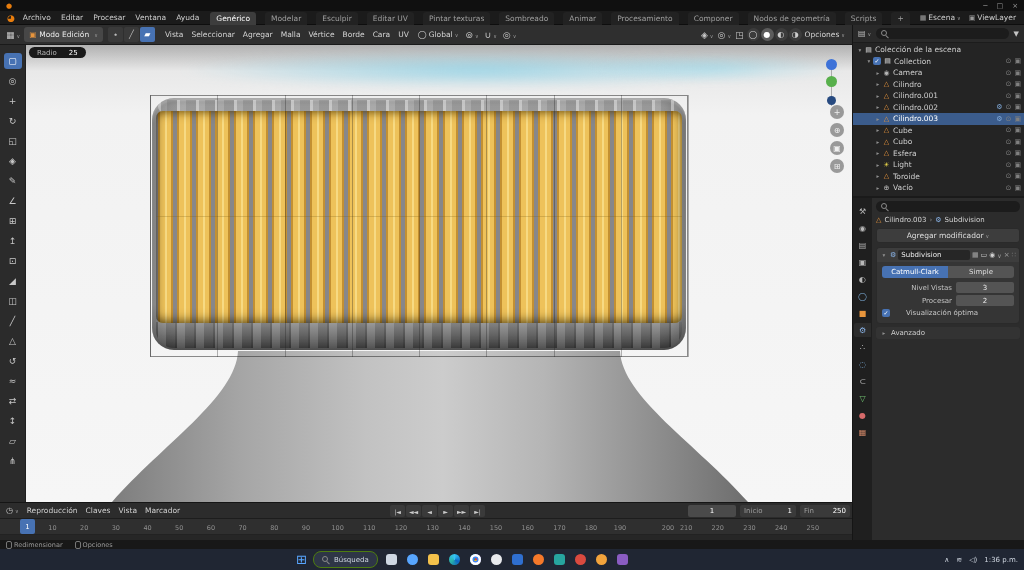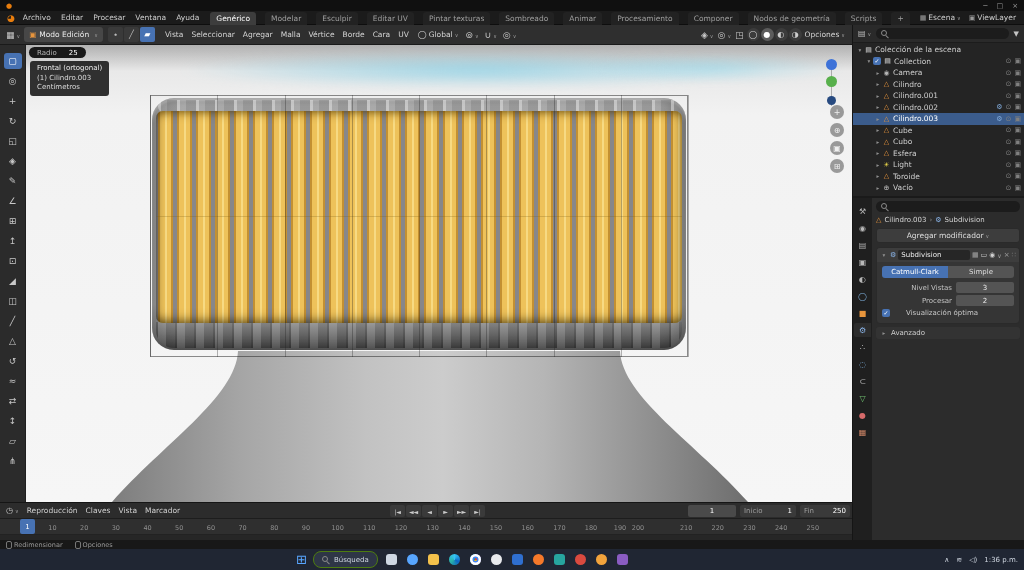--- a/index.html
+++ b/index.html
@@ -314,25 +314,20 @@
       <div class="abs cage-line" style="left: 325.75px;"></div>
       <div class="abs cage-line" style="left: 393px;"></div>
       <div class="abs cage-line" style="left: 460.25px;"></div>
       <div class="abs cage-line" style="left: 527.5px;"></div>
       <div class="abs cage-line" style="left: 594.75px;"></div>
       <div class="abs cage-line" style="left: 662px;"></div>
       <div class="abs" id="radiopill">
       <span class="rl">Radio</span>
       <span class="rv">25</span>
     </div>
-    <div class="abs" id="infobox">
-      <div class="l1">Frontal (ortogonal)</div>
-      <div>(1) Cilindro.003</div>
-      <div>Centímetros</div>
-    </div>
 
     <div class="abs" id="gizmo">
       <div style="position:absolute;left:19px;top:5px;width:1px;height:42px;background:rgba(110,110,110,.5);"></div>
       <span style="position:absolute;left:14px;top:0;width:11px;height:11px;border-radius:50%;background:#3d72d8;"></span>
       <span style="position:absolute;left:14px;top:17px;width:11px;height:11px;border-radius:50%;background:#58b04c;"></span>
       <span style="position:absolute;left:15px;top:37px;width:9px;height:9px;border-radius:50%;background:#274a80;"></span>
     </div>
     <div class="abs" id="navbtns">
       <span class="nav-btn">+</span>
       <span class="nav-btn">⊕</span>
@@ -584,21 +579,21 @@
         <span class="tick" style="left: 337.632px;">100</span>
         <span class="tick" style="left: 369.312px;">110</span>
         <span class="tick" style="left: 400.992px;">120</span>
         <span class="tick" style="left: 432.672px;">130</span>
         <span class="tick" style="left: 464.352px;">140</span>
         <span class="tick" style="left: 496.032px;">150</span>
         <span class="tick" style="left: 527.712px;">160</span>
         <span class="tick" style="left: 559.392px;">170</span>
         <span class="tick" style="left: 591.072px;">180</span>
         <span class="tick" style="left: 620px;">190</span>
-        <span class="tick" style="left: 638px;">200</span>
+        <span class="tick" style="left: 668px;">200</span>
         <span class="tick" style="left: 686.112px;">210</span>
         <span class="tick" style="left: 717.792px;">220</span>
         <span class="tick" style="left: 749.472px;">230</span>
         <span class="tick" style="left: 781.152px;">240</span>
         <span class="tick" style="left: 812.832px;">250</span>
         <div id="playhead">1</div>
       </div>
   </div>
 
   <div class="abs" id="statusbar">

